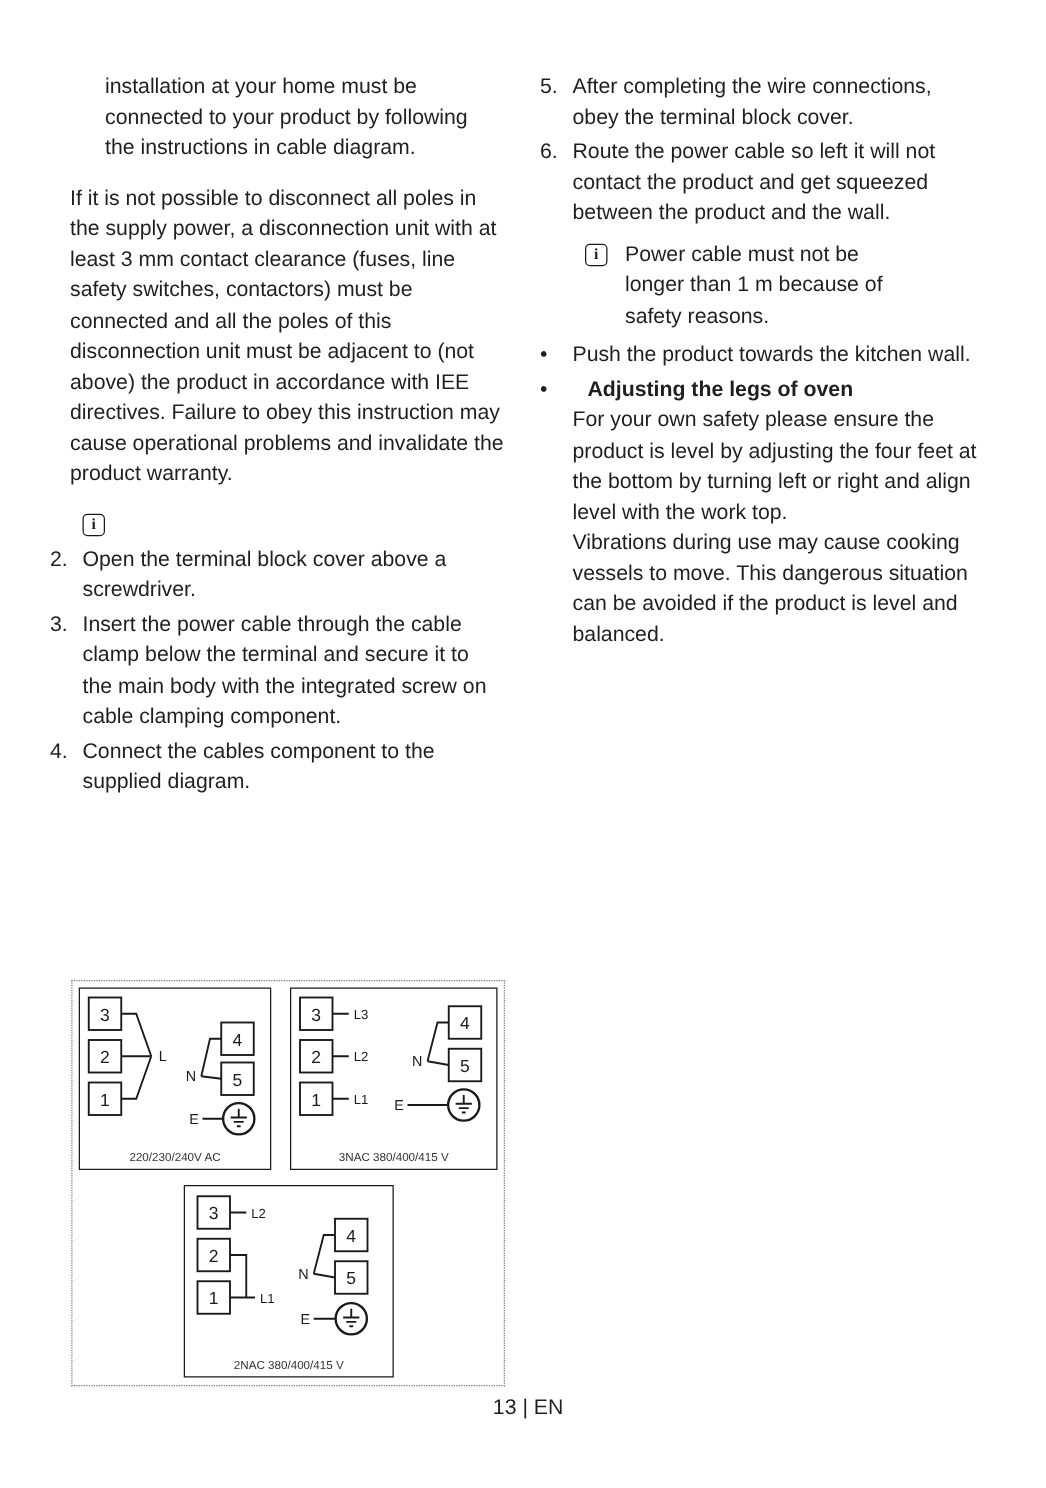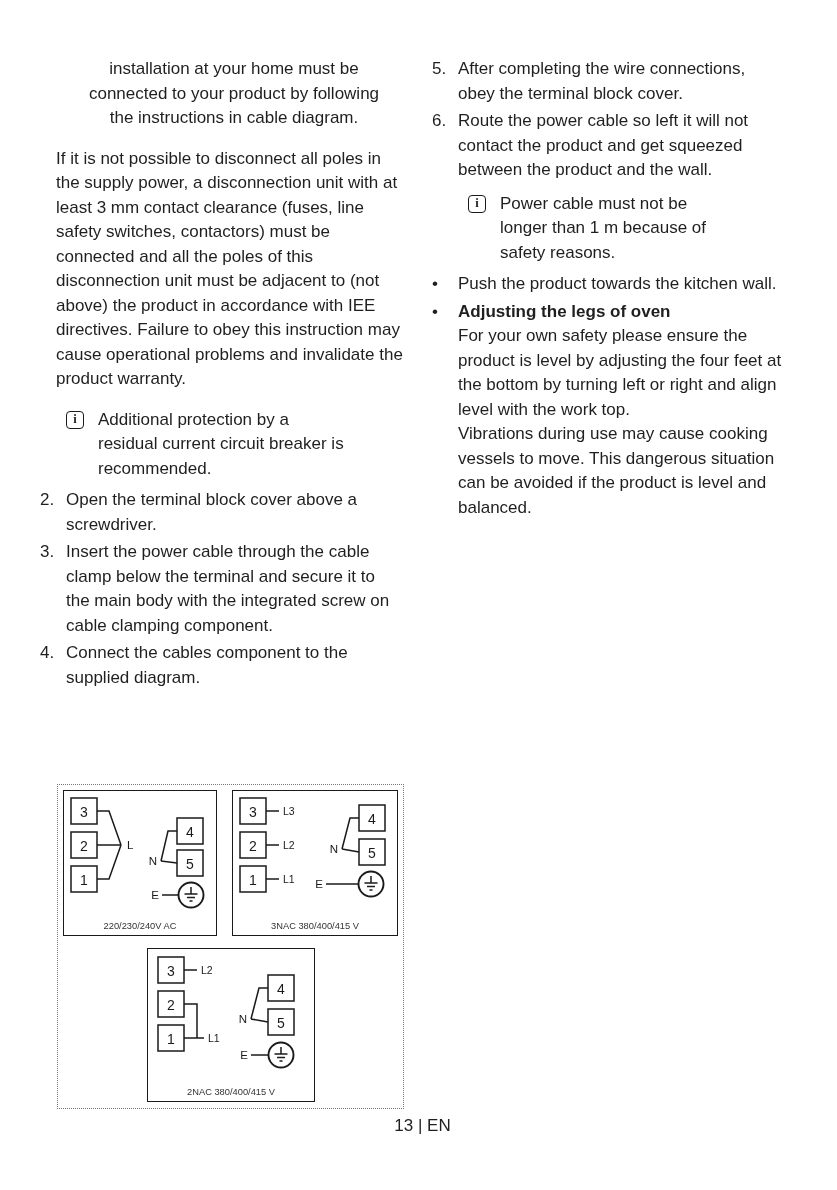--- a/index.html
+++ b/index.html
@@ -5,35 +5,35 @@
   html,body { margin:0; padding:0; background:#ffffff; }
   .page {
     position:relative; width:837px; height:1190px; background:#ffffff;
     font-family:"Liberation Sans", sans-serif; font-size:17px; line-height:24.5px;
     color:#1f1f1f; overflow:hidden;
   }
   .col { position:absolute; top:57px; }
   .col-left  { left:40px;  width:352px; }
   .col-right { left:432px; width:352px; }
   p { margin:16px; }
-  .cont { margin:0 0 16px 44px; width:300px;text-align:center; }
+  .cont { margin:0 0 16px 44px; width:300px; }
   .para { width:352px; }
   .note { display:flex; gap:14px; margin:9px 0 7px 26px; }
   .note-r { margin-left:36px; }
   .note-icon {
     width:16px; height:16px; border:1.8px solid #1a1a1a; border-radius:4px;
     display:flex; align-items:center; justify-content:center;
     font:700 12.5px "Liberation Serif", serif; flex:0 0 auto; margin-top:3px;
   }
   .note-text { max-width:250px; }
   .note-text-r { max-width:228px; }
   .step, .bullet { display:flex; margin:0 0 3px 0; }
   .step-num, .bullet-marker { width:26px; flex:0 0 auto; }
   .step-text, .bullet-body { flex:1; }
-  .bullet-title { font-weight:700; }
+  .bullet-title { font-weight:700;margin-left:12px; }
   .diagrams {
     position:absolute; left:57px; top:784px; width:347px; box-sizing:border-box;
     border:1px dotted #777; padding:5px 5px 6px 5px; background:#fff;
   }
   .drow { display:flex; justify-content:space-between; }
   .dbox { border:1.6px solid #1a1a1a; line-height:0; background:#fff; }
   .dcenter { width:fit-content; margin:12px auto 0 auto; }
   .dg rect, .dg path { fill:none; stroke:#1a1a1a; stroke-width:1.5; }
   .dg circle { fill:none; stroke:#1a1a1a; stroke-width:1.9; }
   svg text { font-family:"Liberation Sans", sans-serif; fill:#1a1a1a; }
@@ -48,21 +48,20 @@
 <body>
 
 <div class="page">
 
   <div class="col col-left">
     <p class="cont">installation at your home must be connected to your product by following the instructions in cable diagram.</p>
     <p class="para">If it is not possible to disconnect all poles in the supply power, a disconnection unit with at least 3 mm contact clearance (fuses, line safety switches, contactors) must be connected and all the poles of this disconnection unit must be adjacent to (not above) the product in accordance with IEE directives. Failure to obey this instruction may cause operational problems and invalidate the product warranty.</p>
 
     <div class="note">
       <span class="note-icon">i</span>
-      <span class="note-text">Additional protection by a residual current circuit breaker is recommended.</span>
     </div>
 
     <div class="step">
       <span class="step-num">2.</span>
       <span class="step-text">Open the terminal block cover above a screwdriver.</span>
     </div>
     <div class="step">
       <span class="step-num">3.</span>
       <span class="step-text">Insert the power cable through the cable clamp below the terminal and secure it to the main body with the integrated screw on cable clamping component.</span>
     </div>

